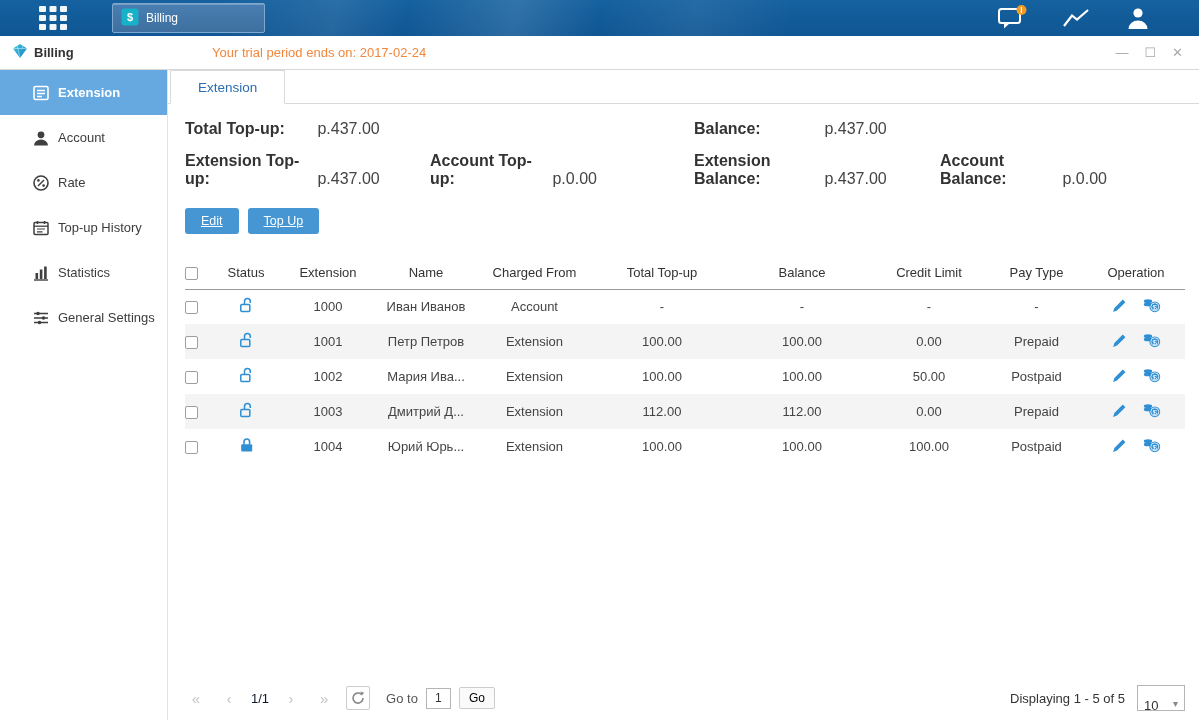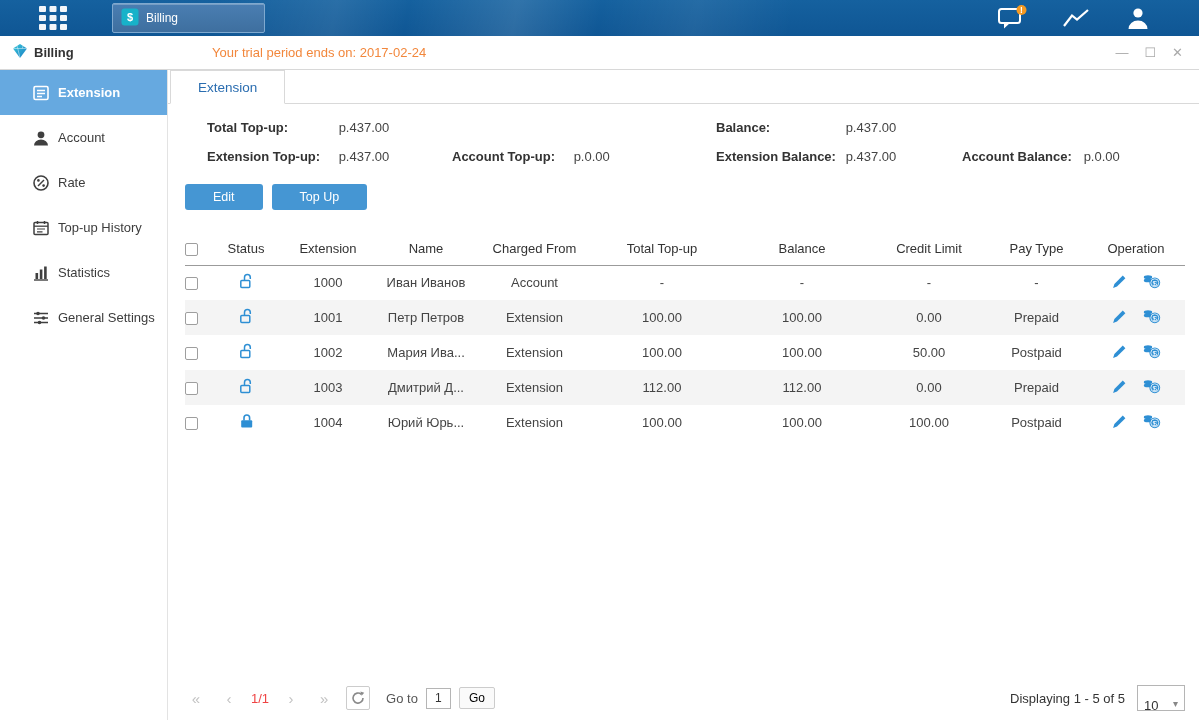--- a/index.html
+++ b/index.html
@@ -42,50 +42,50 @@
   .main { position:absolute; top:70px; left:168px; right:0; bottom:0; background:#fff; }
   .tabstrip { position:relative; height:34px; }
   .tabstrip::after { content:""; position:absolute; left:0; right:0; bottom:0; border-bottom:1px solid #d9d9d9; }
   .tab { position:relative; z-index:1; display:inline-block; margin-left:2px; height:34px; line-height:33px;
     padding:0 27px; background:#fff; border:1px solid #d9d9d9; border-bottom:1px solid #fff;
     color:#2a6db0; font-size:13.5px; cursor:pointer; }
 
   .content { padding:14px 14px 0 17px; }
 
   .summary { display:grid; grid-template-columns:245px 264px 246px 1fr; row-gap:14px; margin-top:2px; }
-  .field { font-size:13px; color:#444;margin-left:22px; }
+  .field { font-size:16px; color:#444; }
   .field .lbl { display:inline-block; font-weight:bold; color:#333; }
   .s1 { grid-area:1/1; } .s2 { grid-area:1/3; }
   .s3 { grid-area:2/1; } .s4 { grid-area:2/2; } .s5 { grid-area:2/3; } .s6 { grid-area:2/4; }
   .s1 .lbl, .s3 .lbl { width:128px; }
   .s4 .lbl { width:118px; }
   .s2 .lbl, .s5 .lbl { width:126px; }
   .s6 .lbl { width:118px; }
 
   .btn-row { margin-top:20px; display:flex; gap:9px; }
-  .btn { height:26px; padding:0 28px; background:var(--accent,#4596d3); color:#fff; font-size:12.5px;
-    border:none; border-radius:3px; cursor:pointer; font-family:inherit; }
+  .btn { height:26px; padding:0 16px; background:var(--accent,#4596d3); color:#fff; font-size:12.5px;
+    border:none; border-radius:3px; cursor:pointer; font-family:inherit;text-decoration:underline; }
 
   table.grid { margin-top:23px; border-collapse:collapse; table-layout:fixed; width:1000px; }
   table.grid th { height:32px; border-bottom:1px solid #9b9b9b; font-weight:normal; color:#333;
     font-size:13px; text-align:center; }
   table.grid th.cbcol, table.grid td.cbcol { text-align:left; }
   table.grid td { height:35px; text-align:center; font-size:13px; color:#444; white-space:nowrap; overflow:hidden; }
   table.grid tbody tr:nth-child(even) td { background:#f4f4f4; }
   .cb { display:inline-block; width:13px; height:13px; border:1px solid #9e9e9e; border-radius:2px;
     background:#fff; vertical-align:middle; cursor:pointer; }
   .lock { color:var(--icon_blue,#2e8fd4); display:inline-flex; cursor:pointer; }
   .ops { display:inline-flex; gap:16px; align-items:center; }
   .op-icon { color:var(--icon_blue,#2e8fd4); display:inline-flex; cursor:pointer; }
 
   
   .pagination { position:absolute; left:17px; right:14px; bottom:9px; display:flex; align-items:center;
     font-size:13px; color:#555; }
   .pgbtn { width:22px; text-align:center; color:#c2c2c2; font-size:15px; margin-right:11px; cursor:pointer; user-select:none; }
-  .pg-page { margin-right:11px; color:#ef4444; }
+  .pg-page { margin-right:11px; color:#0f172a; }
   .pg-refresh { width:24px; height:24px; border:1px solid #ccc; border-radius:2px; display:flex;
     align-items:center; justify-content:center; margin-right:16px; cursor:pointer; background:#fff; }
   .pg-goto-label { margin-right:8px; }
   .pg-input { width:25px; height:21px; border:1px solid #b5b5b5; text-align:center; font-size:12px;
     font-family:inherit; margin-right:8px; color:#333; }
   .pg-go { height:22px; padding:0 9px; border:1px solid #ccc; background:#fafafa; border-radius:2px;
     font-size:12px; color:#000000; cursor:pointer; font-family:inherit; }
   .pg-right { margin-left:auto; display:flex; align-items:center; gap:12px; color:#333; }
   .pg-size { width:48px; height:23px; border:1px solid #b5b5b5; background:#fff; display:flex;
     align-items:flex-start; justify-content:space-between; padding:12px 6px; cursor:pointer; }

